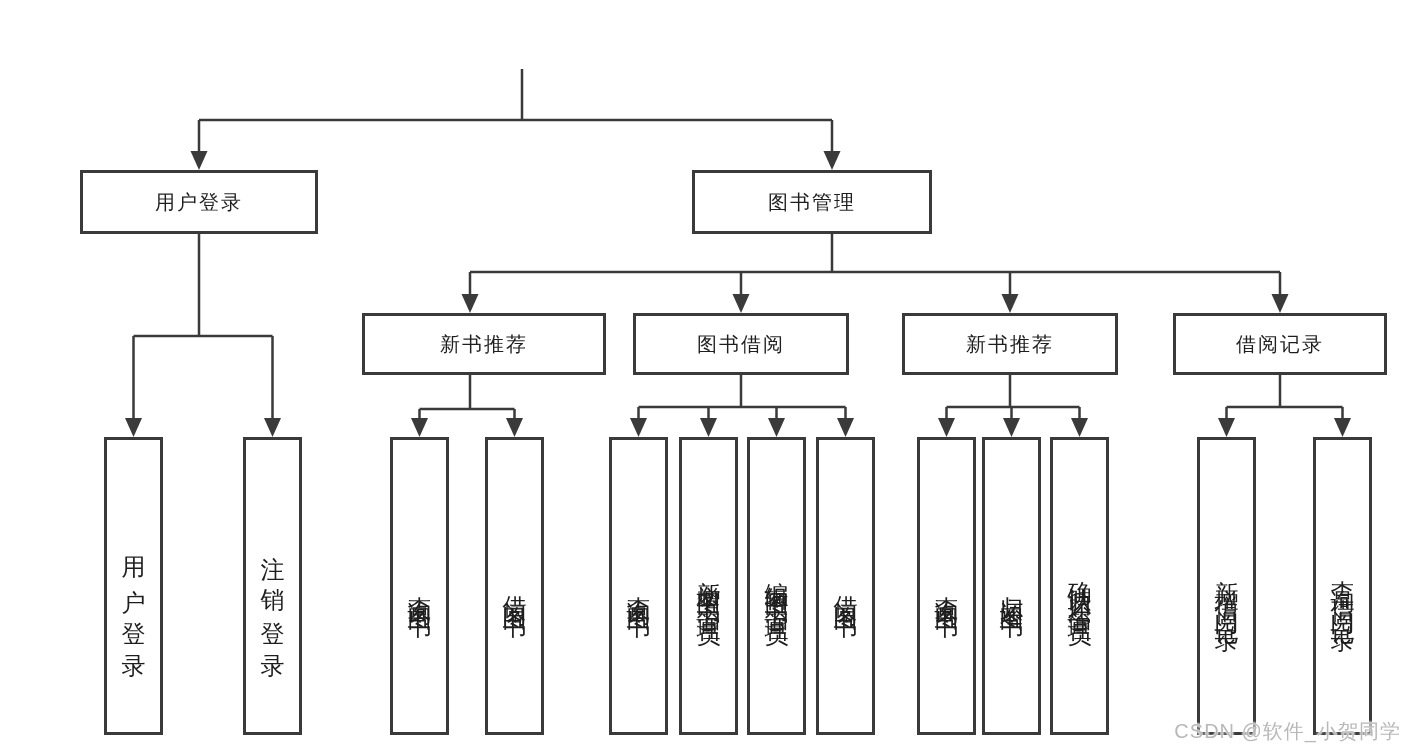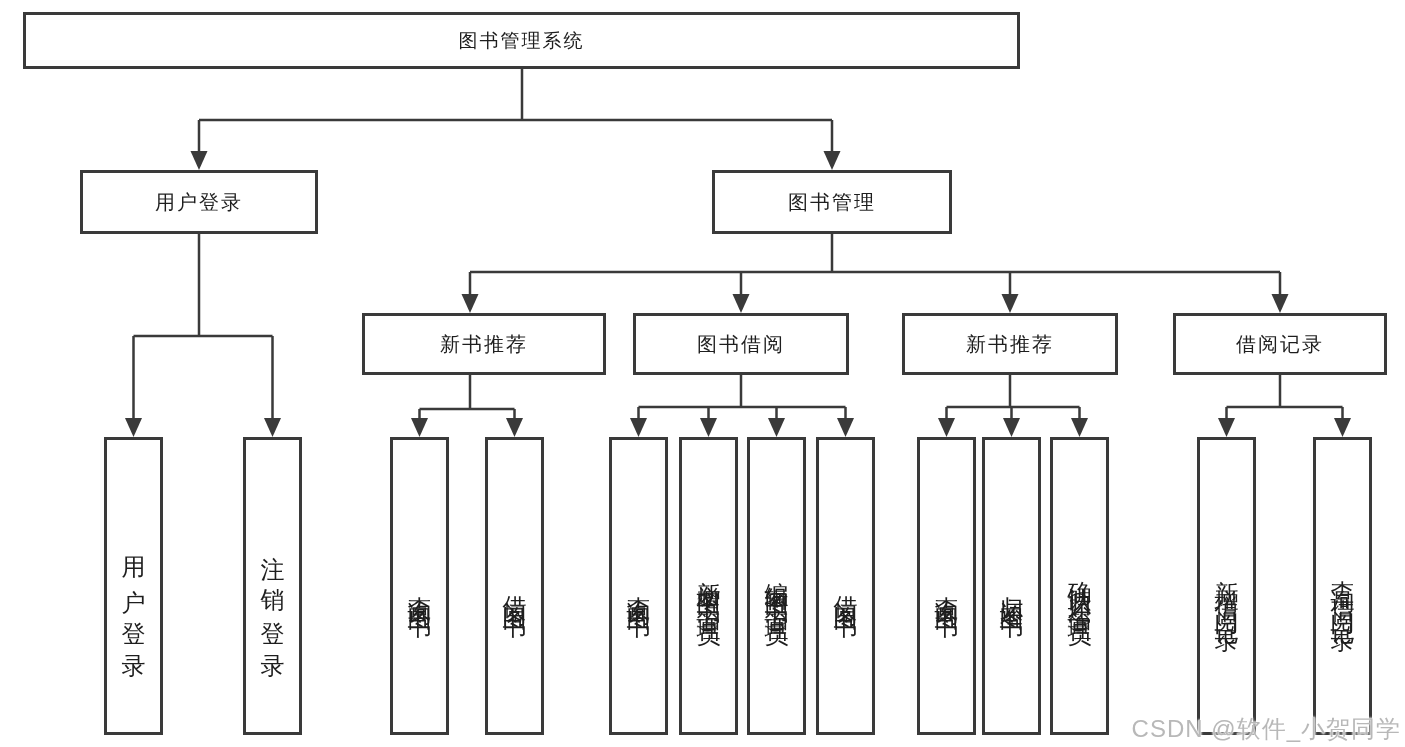--- a/index.html
+++ b/index.html
@@ -68,21 +68,21 @@
     letter-spacing: 6px;
     margin-top: 6px;
     color: var(--text);
   }
   .vbox.spread .vtext { letter-spacing: 33px; margin-top: 33px; }
   .vbox.semi   .vtext { letter-spacing: 10px; margin-top: 10px; }
   .watermark {
     position: absolute;
     right: 4px;
     bottom: 2px;
-    font-size: 24px;
+    font-size: 20px;
     letter-spacing: 1px;
     color: var(--wm);
     text-shadow: 0 0 2px #fff, 0 0 2px #fff, 0 0 3px #fff;
     z-index: 5;
   }
 </style>
 </head>
 <body>
 
 <div class="canvas">
@@ -130,28 +130,25 @@
       <polygon points="1071 418, 1088 418, 1079.5 437"></polygon>
     </g>
 
     <g>
       <path d="M1280 375 V407 M1226.5 407 H1342.5 M1226.5 407 V419 M1342.5 407 V419"></path>
       <polygon points="1218 418, 1235 418, 1226.5 437"></polygon>
       <polygon points="1334 418, 1351 418, 1342.5 437"></polygon>
     </g>
   </svg>
 
-  <div class="hbox root" style="left:23px; top:12px; width:997px; height:57px;">
-    <span>图书管理系统</span>
-  </div>
 
   <div class="hbox" style="left:80px; top:170px; width:238px; height:64px;">
     <span>用户登录</span>
   </div>
-  <div class="hbox" style="left:712px; top:170px; width:240px; height:64px;">
+  <div class="hbox" style="left:692px; top:170px; width:240px; height:64px;">
     <span>图书管理</span>
   </div>
 
   <div class="hbox" style="left:362px; top:313px; width:244px; height:62px;">
     <span>新书推荐</span>
   </div>
   <div class="hbox" style="left:633px; top:313px; width:216px; height:62px;">
     <span>图书借阅</span>
   </div>
   <div class="hbox" style="left:902px; top:313px; width:216px; height:62px;">

